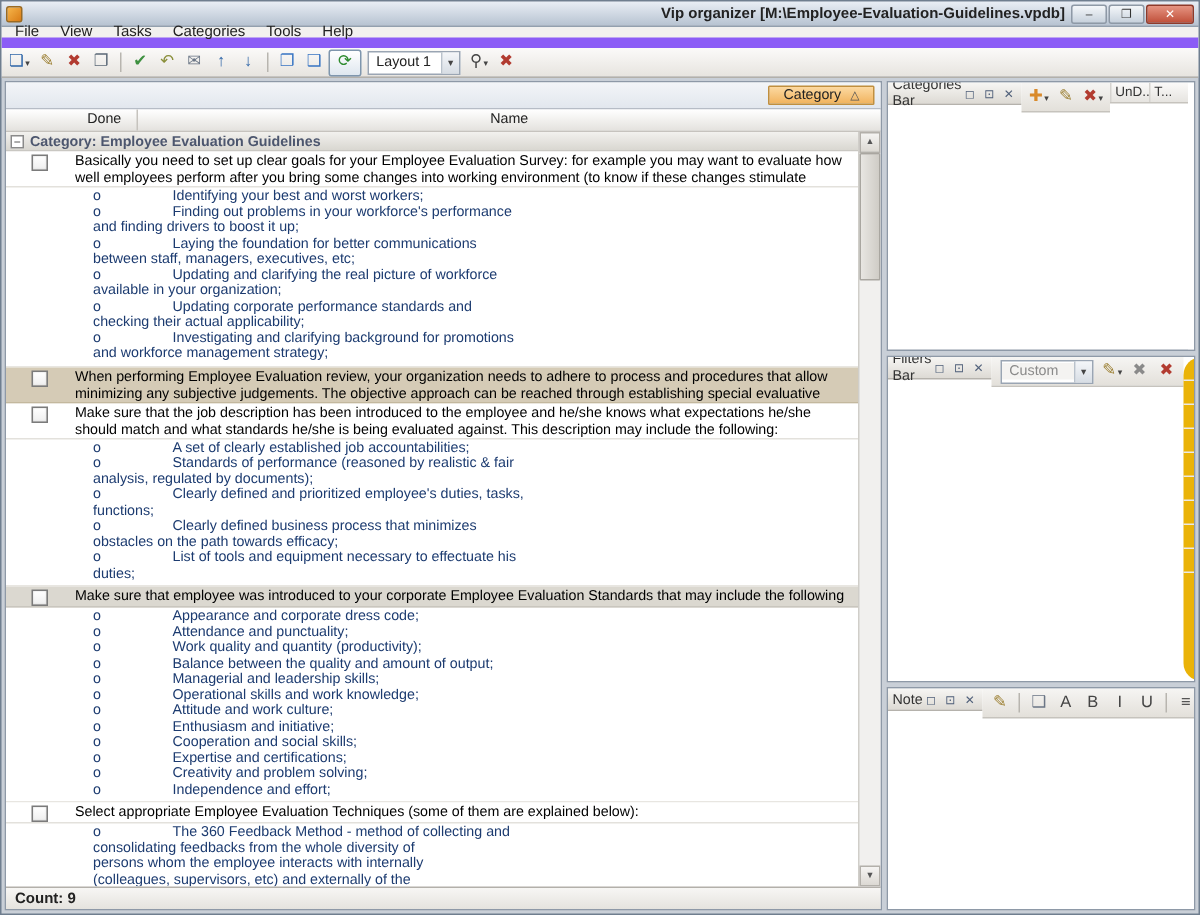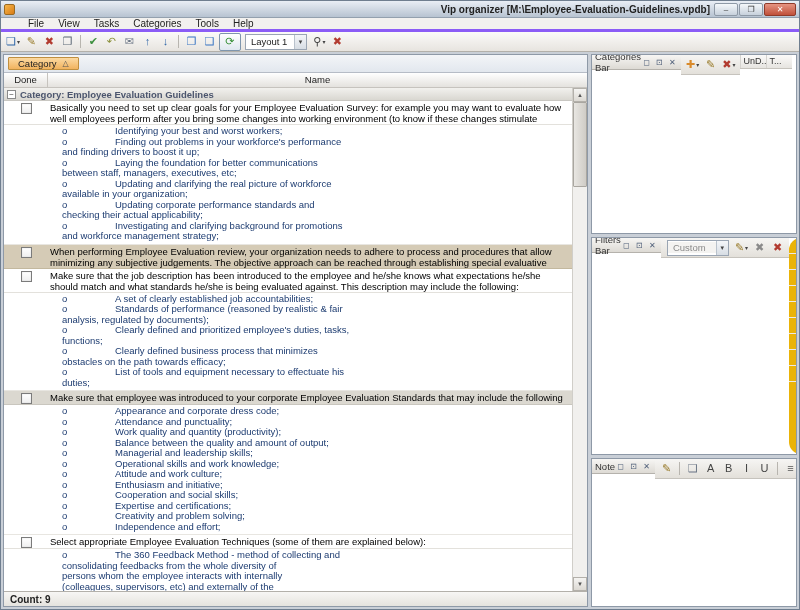--- a/index.html
+++ b/index.html
@@ -12,21 +12,21 @@
   .app-icon { width:11px; height:11px; border-radius:2px;
     background:linear-gradient(135deg,#f6b64b,#d97c16); border:1px solid #9a6a22; }
   .title-text { flex:1; font-size:10px; font-weight:bold; color:#222; white-space:nowrap; overflow:hidden; }
   .win-buttons { display:flex; gap:1px; }
   .win-btn { width:24px; height:13px; display:flex; align-items:center; justify-content:center;
     font-size:8px; color:#333; border:1px solid #8e99a6; border-radius:2px;
     background:linear-gradient(#f4f7fa,#c7d1dc); }
   .win-btn.close { width:32px; color:#fff; background:linear-gradient(#e69482,#c0503a); border-color:#8f3a2a; }
 
   
-  .menubar { height:14px; display:flex; align-items:center; background:#f2f1ef; border-bottom:3px solid #8b5cf6; padding-left:20px; }
+  .menubar { height:14px; display:flex; align-items:center; background:#f2f1ef; border-bottom:7px solid #8b5cf6; padding-left:2px; }
   .menu-item { font-size:10px; color:#222; padding:0 7px; line-height:14px; }
 
   
   .toolbar { height:20px; display:flex; align-items:center; gap:1px; padding:0 3px;
     background:linear-gradient(#fbfaf9,#e7e4df); border-bottom:1px solid #b3b0aa; }
   .tb-btn { display:inline-flex; align-items:center; justify-content:center; height:16px; min-width:17px;
     padding:0 1px; border:1px solid transparent; border-radius:2px; }
   .tb-btn.boxed { border:1px solid #7f96ad; background:linear-gradient(#ffffff,#dfe7ef); min-width:22px; height:18px; }
   .tb-btn.pressed { border:1px solid #6d9fd4; background:#cde2f7; }
   .tb-glyph { font-size:11px; line-height:1; }
@@ -37,26 +37,26 @@
   .combo-caret { width:12px; align-self:stretch; display:flex; align-items:center; justify-content:center;
     font-size:7px; color:#444; border-left:1px solid #b9c2cc; background:linear-gradient(#f4f6f9,#d7dde4); }
   .combo.disabled .combo-value { color:#8a8a8a; background:#f4f3f1; }
 
   
   .workspace { position:absolute; top:51px; left:0; right:0; bottom:0; display:flex; gap:3px; padding:2px; }
 
   
   .main { width:585px; display:flex; flex-direction:column; border:1px solid #8e99a7; background:#fff; }
   .groupbar { height:18px; background:linear-gradient(#f3f5f8,#e2e7ee); border-bottom:1px solid #b6bcc6;
-    display:flex; align-items:center; padding:0 4px; }
+    display:flex; align-items:center; padding:0 4px;justify-content:flex-end; }
   .category-btn { display:inline-flex; align-items:center; height:13px; padding:0 9px; font-size:9.5px; color:#222;
     background:linear-gradient(#fcd9a1,#f1b35e); border:1px solid #c08f3f; border-radius:1px; }
   .sort-arrow { font-size:8px; color:#555; margin-left:6px; }
   .grid-header { height:15px; display:flex; background:linear-gradient(#ffffff,#e4e2de); border-bottom:1px solid #c6c3be; }
-  .col-done { width:44px; text-align:center; font-size:9.5px; color:#222; line-height:14px; border-right:1px solid #c6c3be; }
+  .col-done { width:44px; text-align:center; font-size:9.5px; color:#222; line-height:14px; border-right:1px solid #c6c3be;margin-left:44px; }
   .col-name { flex:1; text-align:center; font-size:9.5px; color:#222; line-height:14px; }
   .grid-area { flex:1; display:flex; overflow:hidden; }
   .grid-body { flex:1; overflow:hidden; background:#fff; }
 
   .cat-row { height:13px; display:flex; align-items:center; gap:4px; padding-left:3px; font-size:9.5px; font-weight:bold;
     color:#4c566e; background:linear-gradient(#f2f1ee,#d9d7d1); border-bottom:1px solid #c9c7c2; }
   .collapse-box { width:9px; height:9px; border:1px solid #8a8a8a; background:#fff; font-size:8px; line-height:7px;
     text-align:center; color:#444; font-weight:normal; }
 
   .task-row { display:flex; border-bottom:1px solid #e3e1dc; background:#fff; }

